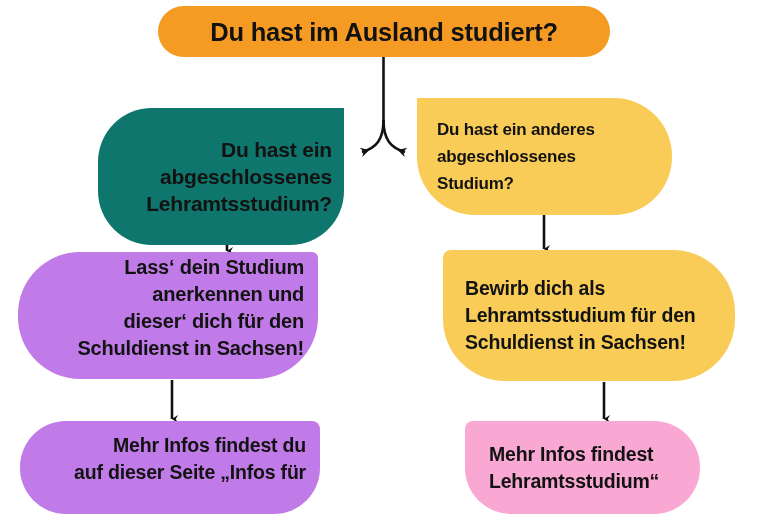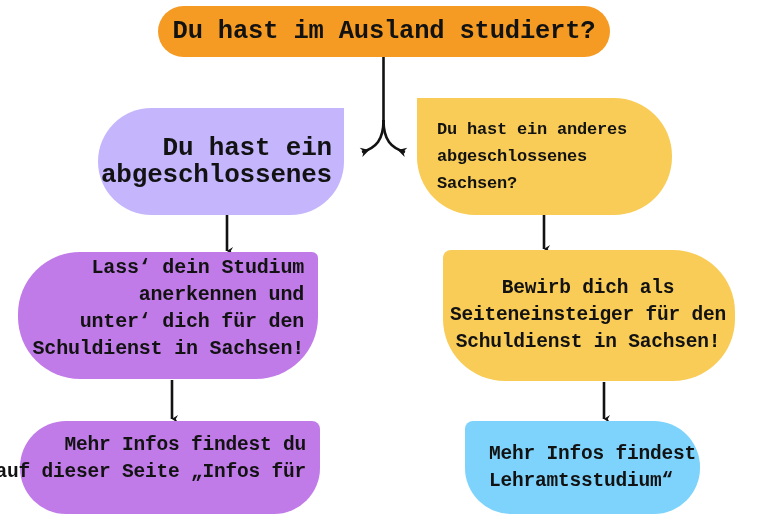--- a/index.html
+++ b/index.html
@@ -6,21 +6,21 @@
     margin: 0;
     padding: 0;
     background: #ffffff;
   }
   #canvas {
     position: relative;
     width: 768px;
     height: 524px;
     background: #ffffff;
     overflow: hidden;
-    font-family: Liberation Mono, monospace;
+    font-family: Liberation Sans, sans-serif;
   }
   .node {
     position: absolute;
     box-sizing: border-box;
     display: flex;
     flex-direction: column;
     justify-content: center;
     color: #121212;
     font-weight: 700;
     letter-spacing: -0.2px;
@@ -42,27 +42,27 @@
     justify-content: center;
     font-size: 25.5px;
     line-height: 30px;
   }
 
   
   #q-left-node {
     left: 98px;
     top: 108px;
     width: 246px;
-    height: 107px;
-    background: #c4b5fd;
+    height: 137px;
+    background: #0f766e;
     border-radius: 54px 0px 54px 54px;
     align-items: flex-end;
     text-align: right;
     padding: 0 12px 0 30px;
-    font-size: 26px;
+    font-size: 21px;
     line-height: 27px;
   }
   #q-right-node {
     left: 417px;
     top: 98px;
     width: 255px;
     height: 117px;
     background: #F8CC57;
     border-radius: 0px 58px 58px 58px;
     align-items: flex-start;
@@ -86,21 +86,21 @@
     font-size: 20px;
     line-height: 27px;
   }
   #action-right-node {
     left: 443px;
     top: 250px;
     width: 292px;
     height: 131px;
     background: #F8CC57;
     border-radius: 8px 62px 62px 62px;
-    align-items: center;
+    align-items: flex-start;
     text-align: left;
     padding: 0 24px 0 22px;
     font-size: 19.5px;
     line-height: 27px;
   }
 
   
   #info-left-node {
     left: 20px;
     top: 421px;
@@ -112,21 +112,21 @@
     text-align: right;
     padding: 0 14px 18px 30px;
     font-size: 19.5px;
     line-height: 27px;
   }
   #info-right-node {
     left: 465px;
     top: 421px;
     width: 235px;
     height: 93px;
-    background: #7dd3fc;
+    background: #f9a8d4;
     border-radius: 8px 46px 46px 46px;
     align-items: flex-start;
     text-align: left;
     padding: 0 20px 0 24px;
     font-size: 19.5px;
     line-height: 27px;
   }
 
   
   #connectors {
@@ -185,38 +185,39 @@
     </g>
   </svg>
 
   <div class="node" id="title-node">
     <span class="line">Du hast im Ausland studiert?</span>
   </div>
 
   <div class="node" id="q-left-node">
     <span class="line">Du hast ein</span>
     <span class="line">abgeschlossenes</span>
+    <span class="line">Lehramtsstudium?</span>
   </div>
 
   <div class="node" id="q-right-node">
     <span class="line">Du hast ein anderes</span>
     <span class="line">abgeschlossenes</span>
-    <span class="line">Sachsen?</span>
+    <span class="line">Studium?</span>
   </div>
 
   <div class="node" id="action-left-node">
     <span class="line">Lass‘ dein Studium</span>
     <span class="line">anerkennen und</span>
-    <span class="line">unter‘ dich für den</span>
+    <span class="line">dieser‘ dich für den</span>
     <span class="line">Schuldienst in Sachsen!</span>
   </div>
 
   <div class="node" id="action-right-node">
     <span class="line">Bewirb dich als</span>
-    <span class="line">Seiteneinsteiger für den</span>
+    <span class="line">Lehramtsstudium für den</span>
     <span class="line">Schuldienst in Sachsen!</span>
   </div>
 
   <div class="node" id="info-left-node">
     <span class="line">Mehr Infos findest du</span>
     <span class="line">auf dieser Seite „Infos für</span>
   </div>
 
   <div class="node" id="info-right-node">
     <span class="line">Mehr Infos findest</span>

